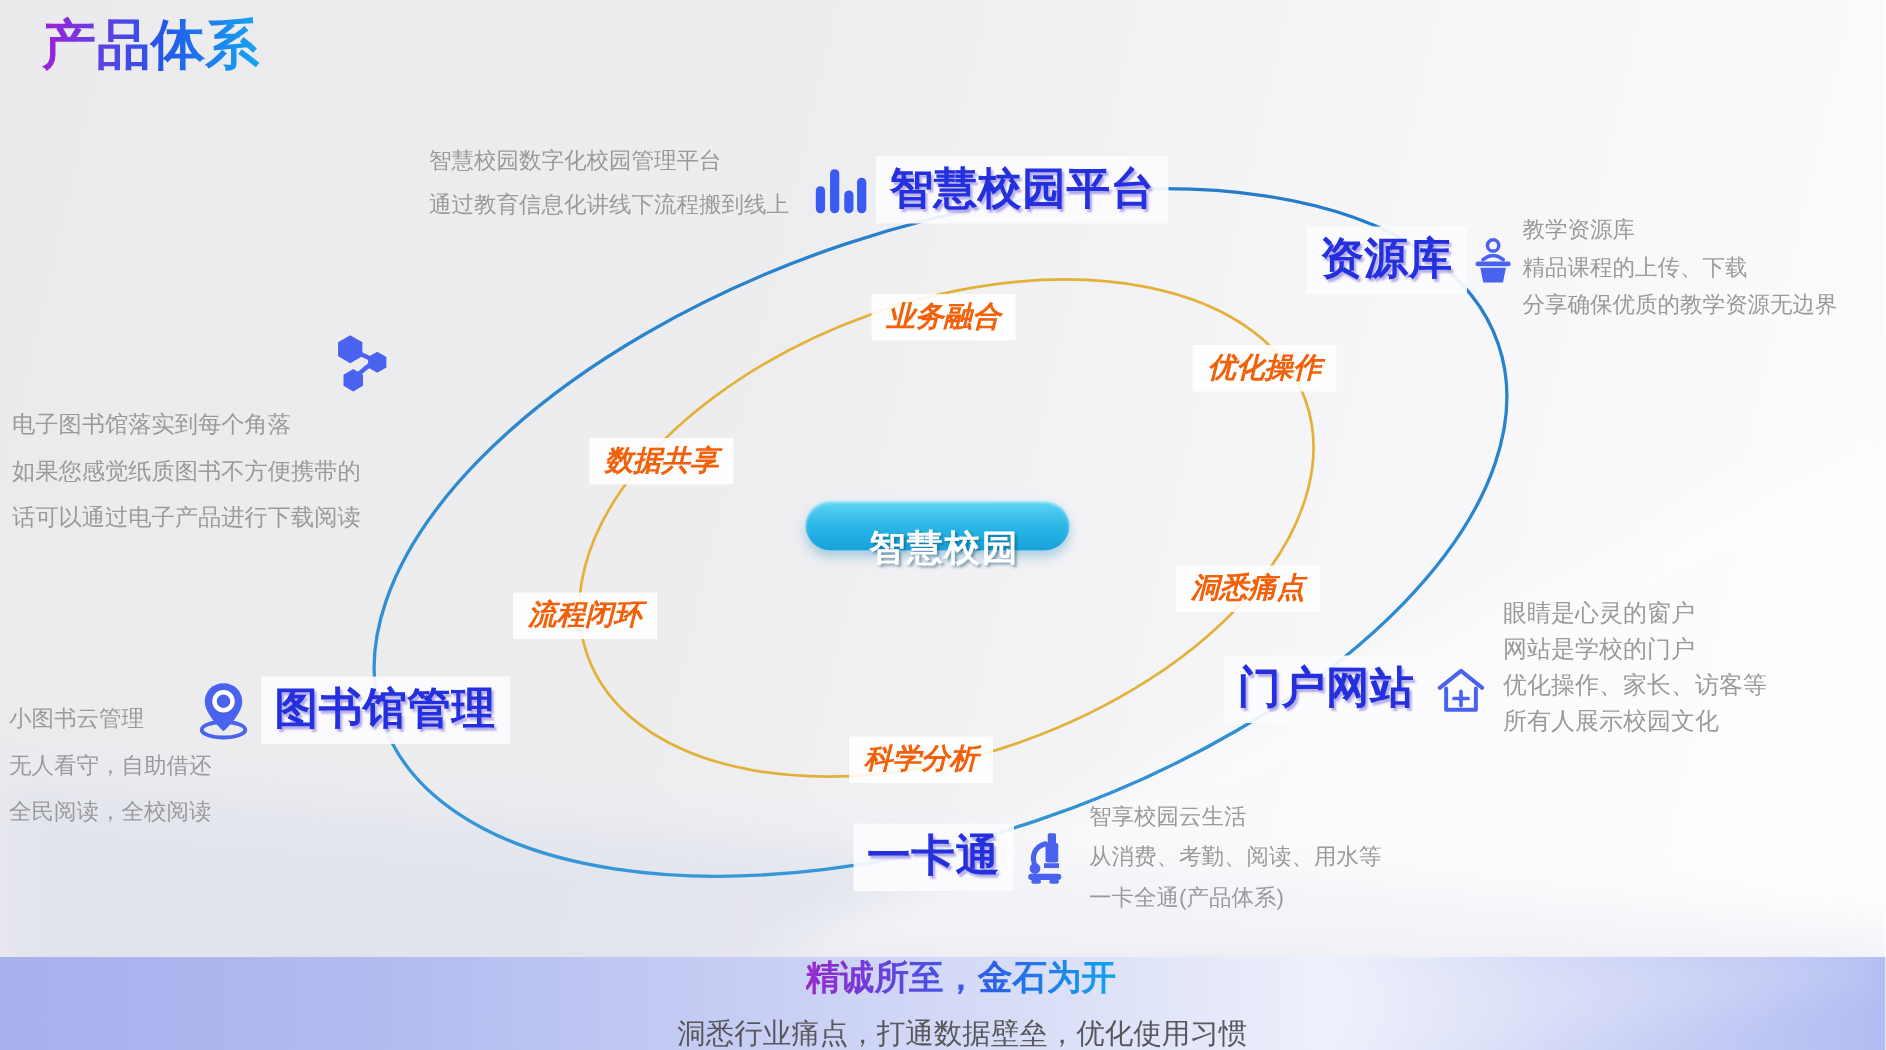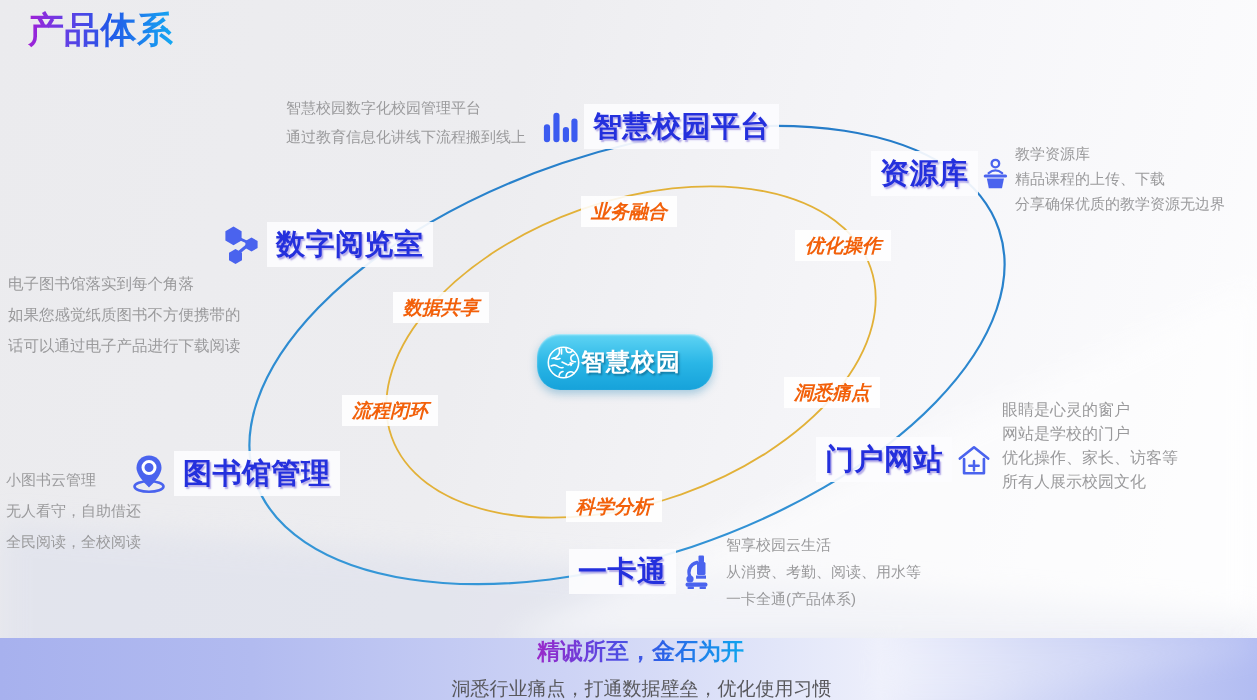--- a/index.html
+++ b/index.html
@@ -43,25 +43,25 @@
   }
   #title {
     position:absolute; left:28px; top:6px;
     font-size:36px; font-weight:900;
     background:linear-gradient(92deg,#a21fd6 0%,#6d3be4 22%,#2456e8 55%,#14a9f2 100%);
     -webkit-background-clip:text; background-clip:text;
     -webkit-text-fill-color:transparent; color:transparent;
     letter-spacing:0.3px;
   }
   #center-pill {
-    position:absolute; left:537px; top:334px; width:176px; height:56px;
+    position:absolute; left:537px; top:334px; width:176px; height:33px;
     border-radius:23px;
     background:linear-gradient(180deg,#5fd4f4 0%,#2ab6e6 52%,#16a2da 100%);
     box-shadow:0 4px 8px rgba(30,130,180,.35), inset 0 1px 2px rgba(255,255,255,.6);
-    display:flex; align-items:center; padding-left:9px; gap:0;
+    display:flex; align-items:center; padding-left:9px; gap:20px;flex-direction:column;
   }
   #center-pill .txt {
     color:#fff; font-weight:bold; font-size:24px; padding:0; background:none; letter-spacing:1px; line-height:1;
     text-shadow:1.5px 1.5px 2px rgba(0,60,90,.45);
   }
   #footer-slogan {
     position:absolute; left:24px; right:0; top:636px; text-align:center;
   }
   #footer-slogan .txt {
     display:inline-block;
@@ -165,21 +165,20 @@
 </div>
 
 <div class="node" style="left:222px; top:222px; gap:5px;">
   <svg width="40" height="40" viewBox="0 0 40 40">
     <line x1="14" y1="12" x2="27" y2="18" stroke="#4a63ee" stroke-width="3"></line>
     <line x1="26" y1="20" x2="15" y2="29" stroke="#4a63ee" stroke-width="3"></line>
     <polygon points="11.5,1.5 19.6,6.2 19.6,15.5 11.5,20.2 3.4,15.5 3.4,6.2" fill="#4a63ee"></polygon>
     <polygon points="29.5,12.5 35.6,16 35.6,23 29.5,26.5 23.4,23 23.4,16" fill="#4a63ee"></polygon>
     <polygon points="13.5,24 20,27.8 20,35.2 13.5,39 7,35.2 7,27.8" fill="#4a63ee"></polygon>
   </svg>
-  <span class="txt">数字阅览室</span>
 </div>
 
 <span class="ring-label" style="left:581px; top:196px;">业务融合</span>
 <span class="ring-label" style="left:795px; top:230px;">优化操作</span>
 <span class="ring-label" style="left:393px; top:292px;">数据共享</span>
 <span class="ring-label" style="left:784px; top:377px;">洞悉痛点</span>
 <span class="ring-label" style="left:342px; top:395px;">流程闭环</span>
 <span class="ring-label" style="left:566px; top:491px;">科学分析</span>
 
 <div class="desc" style="left:286px; top:93px; line-height:29px;">智慧校园数字化校园管理平台

